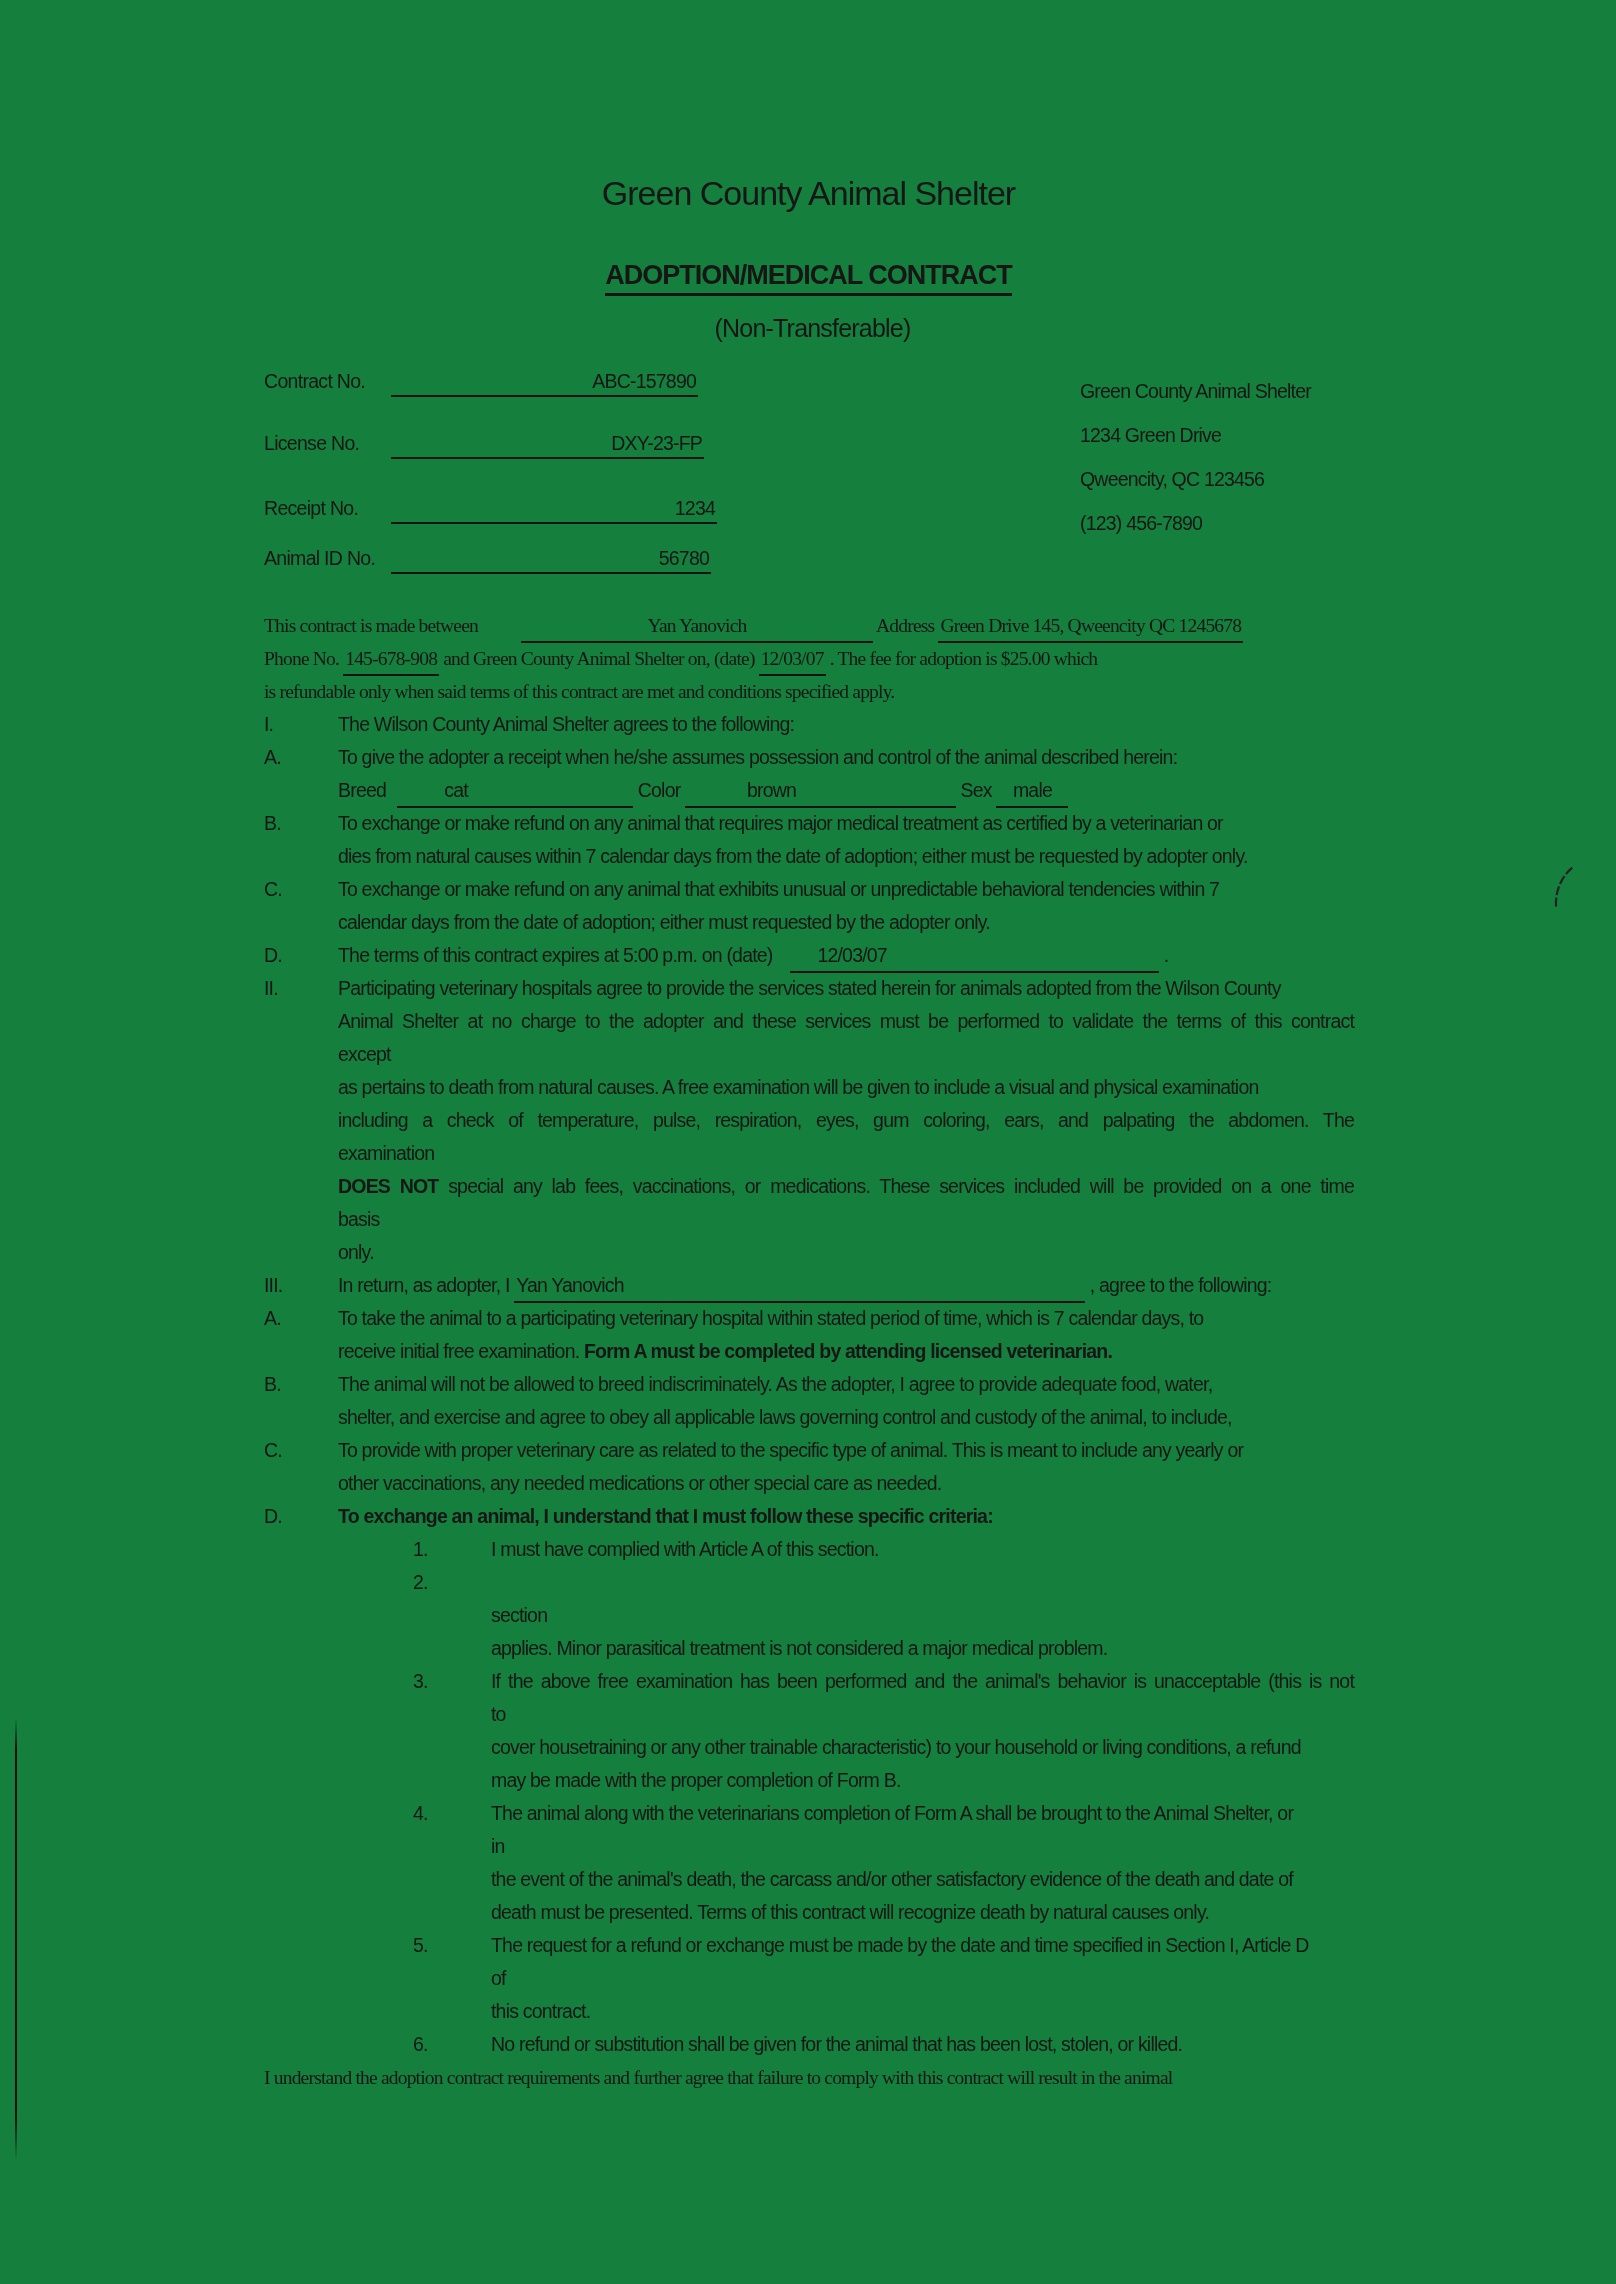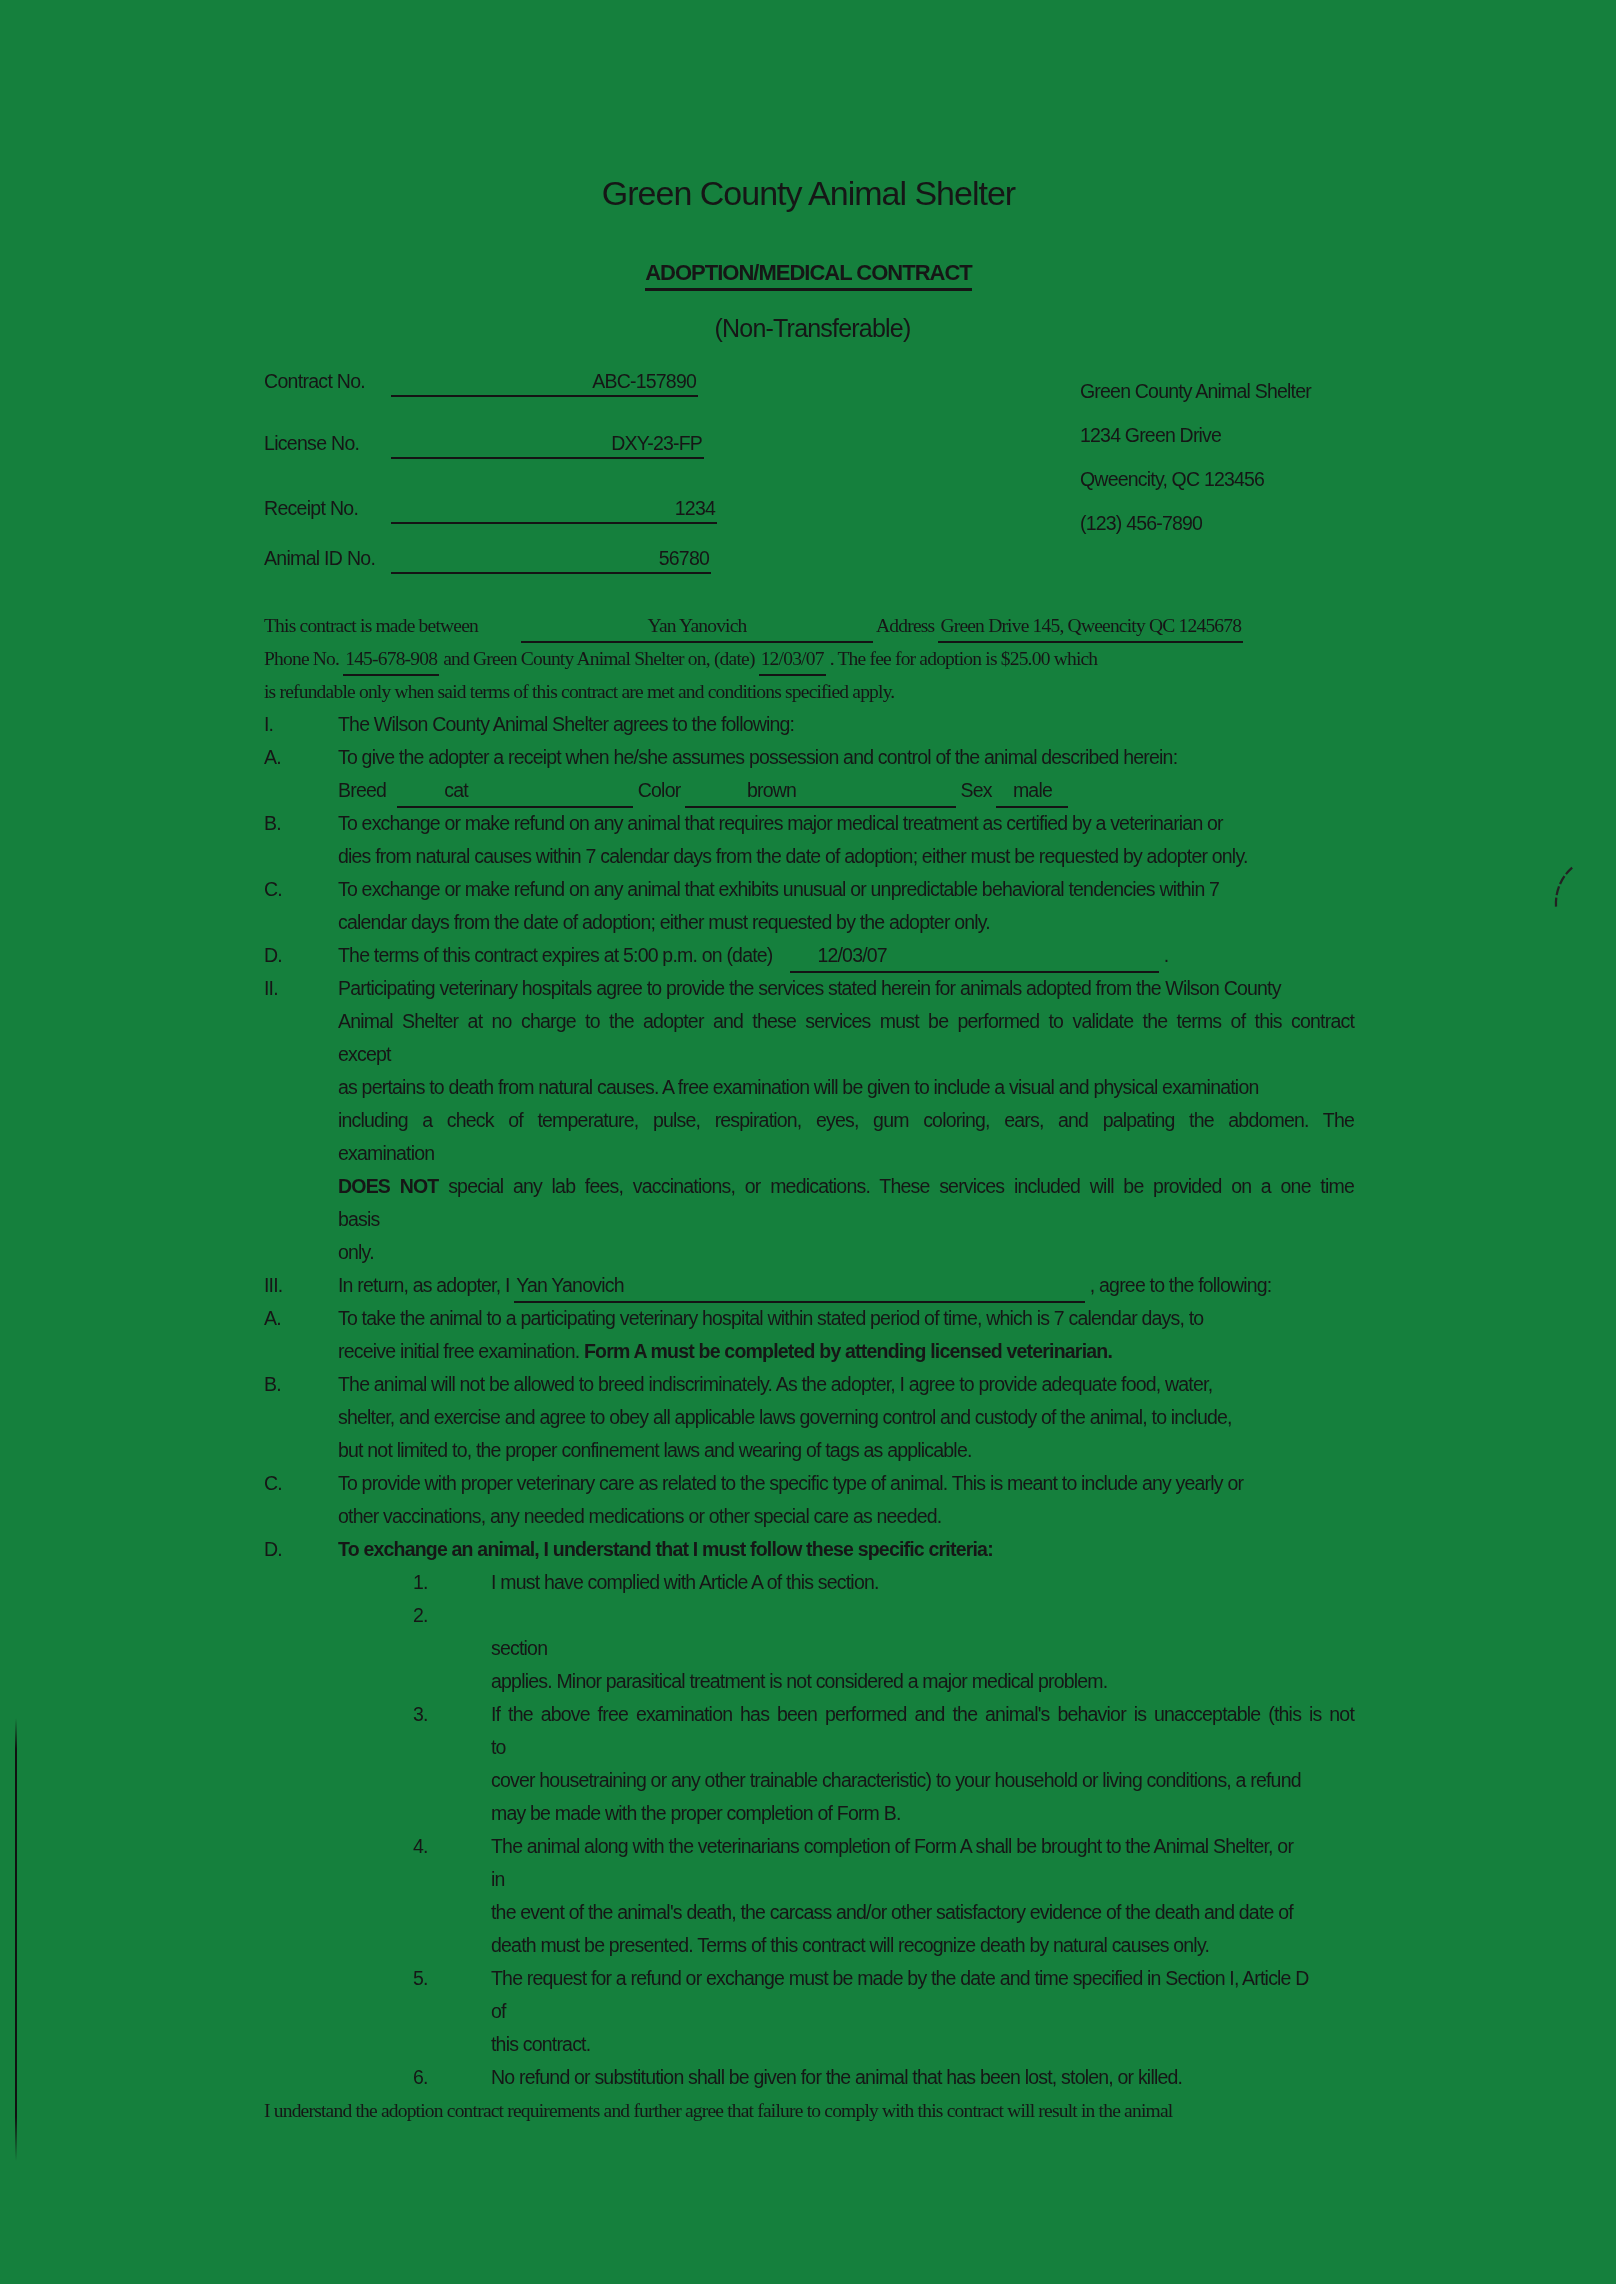--- a/index.html
+++ b/index.html
@@ -10,21 +10,21 @@
     font-family:"Liberation Sans", sans-serif;
     font-size:19.5px;
     letter-spacing:-0.8px;
     color:#161616;
     overflow:hidden;
   }
   
   .hdr-org{position:absolute;top:174px;left:0;right:0;text-align:center;
     font-size:34px;letter-spacing:-1px;}
   .hdr-title{position:absolute;top:260px;left:0;right:0;text-align:center;}
-  .hdr-title span{font-size:22px;font-weight:bold;letter-spacing:-1px;
+  .hdr-title span{font-size:27px;font-weight:bold;letter-spacing:-1px;
     border-bottom:3.9px solid #151515;padding-bottom:2.6px;}
   .hdr-note{position:absolute;top:314px;left:8px;right:0;text-align:center;font-size:25px;}
   
   .meta-row{position:absolute;left:264px;line-height:26px;white-space:nowrap;}
   .meta-row .ml{display:inline-block;width:127px;letter-spacing:-0.7px;}
   
   .addr{position:absolute;left:1080px;top:380px;}
   .addr div{height:44px;}
   
   .body-flow{position:absolute;left:0;top:609px;width:1617px;}
@@ -89,21 +89,20 @@
       <div class="line cont1 just"><span class="sg-t">including a check of temperature, pulse, respiration, eyes, gum coloring, ears, and palpating the abdomen. The</span></div>
       <div class="line cont1"><span class="sg-t">examination</span></div>
       <div class="line cont1 just"><span class="sg-b">DOES NOT</span><span class="sg-t"> special any lab fees, vaccinations, or medications. These services included will be provided on a one time</span></div>
       <div class="line cont1"><span class="sg-t">basis</span></div>
       <div class="line cont1"><span class="sg-t">only.</span></div>
       <div class="line it"><span class="lab">III.</span><span class="sg-t">In return, as adopter, I </span><span class="sg-u" style="min-width: 293px; text-align: left;">Yan Yanovich</span><span class="sg-u sg-blank" style="min-width: 270px;">&nbsp;</span><span class="sg-t"> , agree to the following:</span></div>
       <div class="line it"><span class="lab">A.</span><span class="sg-t">To take the animal to a participating veterinary hospital within stated period of time, which is 7 calendar days, to</span></div>
       <div class="line cont1"><span class="sg-t">receive initial free examination. </span><span class="sg-b">Form A must be completed by attending licensed veterinarian.</span></div>
       <div class="line it"><span class="lab">B.</span><span class="sg-t">The animal will not be allowed to breed indiscriminately. As the adopter, I agree to provide adequate food, water,</span></div>
       <div class="line cont1"><span class="sg-t">shelter, and exercise and agree to obey all applicable laws governing control and custody of the animal, to include,</span></div>
-      <div class="line cont1"><span class="sg-t">but not limited to, the proper confinement laws and wearing of tags as applicable.</span></div>
       <div class="line it"><span class="lab">C.</span><span class="sg-t">To provide with proper veterinary care as related to the specific type of animal. This is meant to include any yearly or</span></div>
       <div class="line cont1"><span class="sg-t">other vaccinations, any needed medications or other special care as needed.</span></div>
       <div class="line it"><span class="lab">D.</span><span class="sg-b">To exchange an animal, I understand that I must follow these specific criteria:</span></div>
       <div class="line num"><span class="lab">1.</span><span class="sg-t">I must have complied with Article A of this section.</span></div>
       <div class="line num just"><span class="lab">2.</span></div>
       <div class="line cont2"><span class="sg-t">section</span></div>
       <div class="line cont2"><span class="sg-t">applies. Minor parasitical treatment is not considered a major medical problem.</span></div>
       <div class="line num just"><span class="lab">3.</span><span class="sg-t">If the above free examination has been performed and the animal's behavior is unacceptable (this is not</span></div>
       <div class="line cont2"><span class="sg-t">to</span></div>
       <div class="line cont2"><span class="sg-t">cover housetraining or any other trainable characteristic) to your household or living conditions, a refund</span></div>

